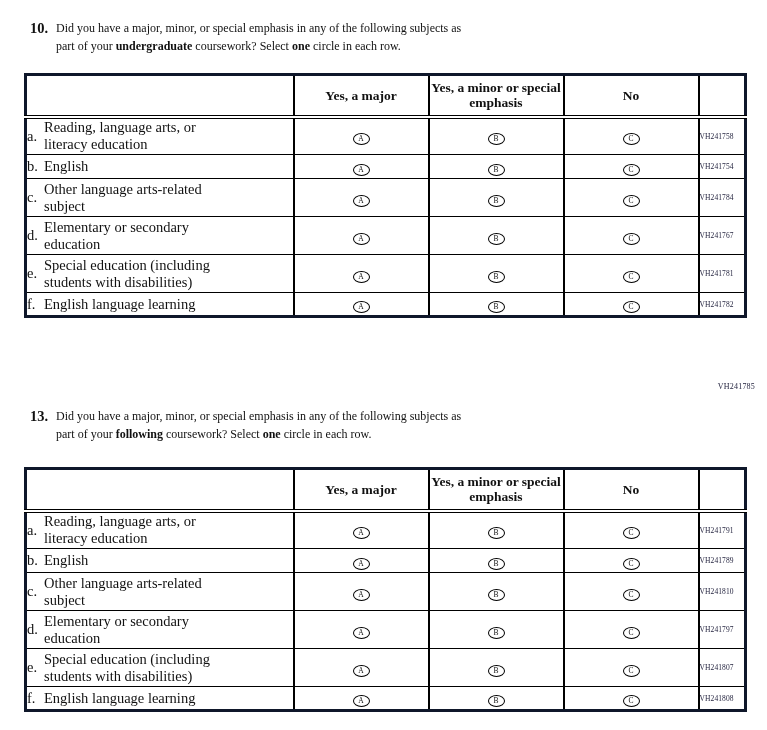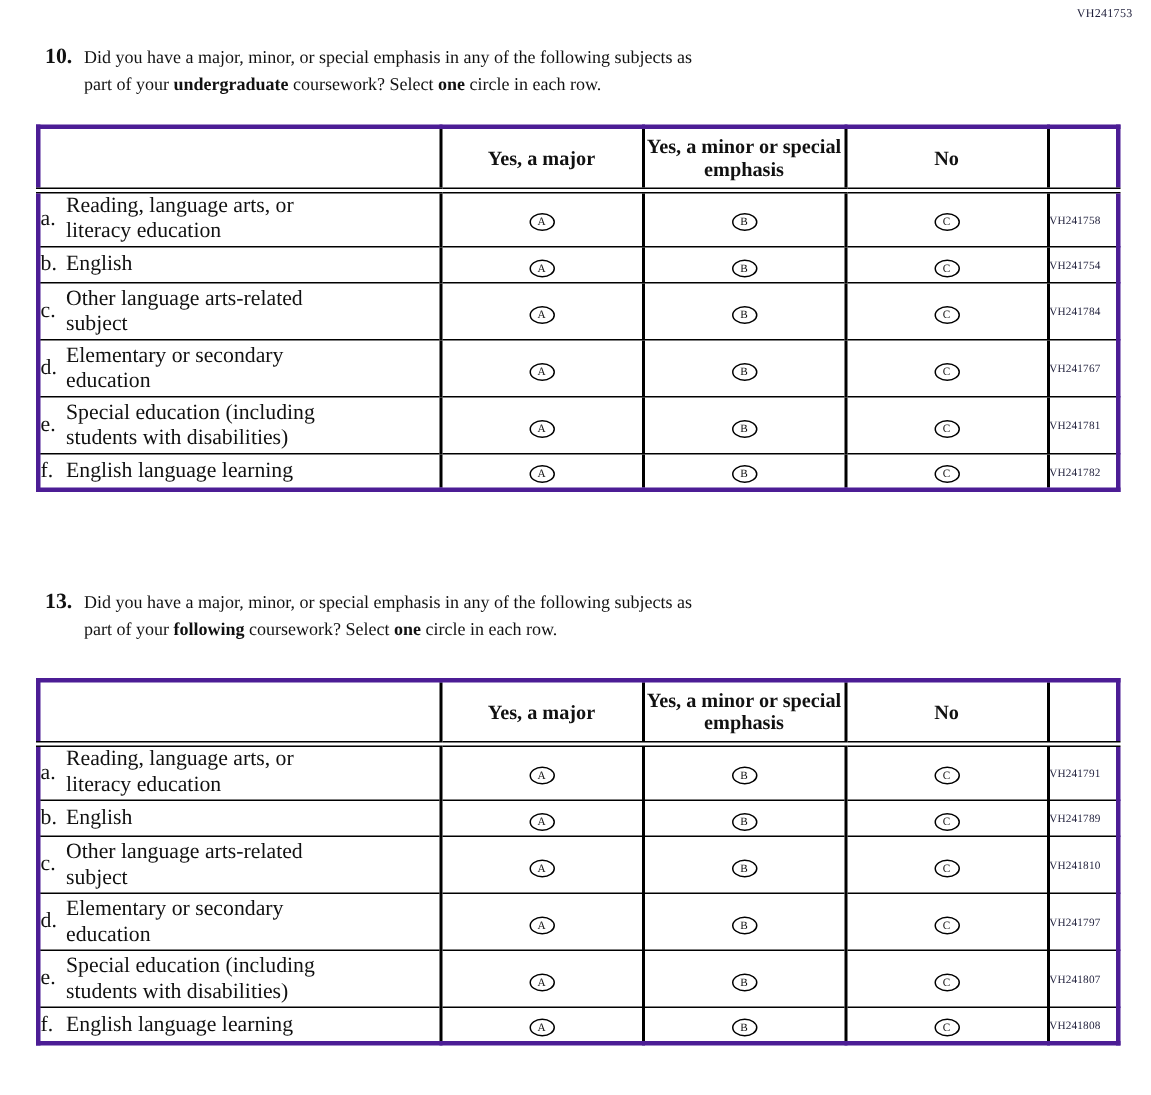--- a/index.html
+++ b/index.html
@@ -27,21 +27,21 @@
     font-weight:bold; font-size:14.5px; line-height:18px;
   }
   .q-text { font-size:12px; line-height:18px; }
   .q-text b { font-weight:bold; }
 
   .survey-table {
     border-collapse:collapse;
     table-layout:fixed;
     width:720px;
     margin:18px 0 0 -6px;
-    border:3px solid #4c1d95;
+    border:3px solid #0f172a;
   }
   .survey-table.t2 { margin-top:24px; }
   .survey-table th, .survey-table td {
     border:1px solid #000;
     border-left-width:2px;
     border-right-width:2px;
     vertical-align:middle;
     padding:0;
     overflow:hidden;
   }
@@ -75,21 +75,20 @@
     letter-spacing:0.1px;
   }
   .section-11 { margin-top:64px; }
 </style>
 </head>
 <body>
 
 <div class="page">
 
   <section class="question-section">
-    <div class="vh-ref">VH241753</div>
     <div class="q-row">
       <span class="q-num">10.</span>
       <div class="q-text">
         <span>Did you have a major, minor, or special emphasis in any of the following subjects as</span><br>
         <span>part of your </span><b>undergraduate</b><span> coursework? Select </span><b>one</b><span> circle in each row.</span>
       </div>
     </div>
 
     <table class="survey-table">
       <colgroup>
@@ -179,20 +178,21 @@
           <td class="opt-cell"><span class="bubble">A</span></td>
           <td class="opt-cell"><span class="bubble">B</span></td>
           <td class="opt-cell"><span class="bubble">C</span></td>
           <td class="code-cell">VH241782</td>
         </tr>
       </tbody>
     </table>
   </section>
 
   <section class="question-section section-11">
+    <div class="vh-ref">VH241785</div>
     <div class="q-row">
       <span class="q-num">13.</span>
       <div class="q-text">
         <span>Did you have a major, minor, or special emphasis in any of the following subjects as</span><br>
         <span>part of your </span><b>following</b><span> coursework? Select </span><b>one</b><span> circle in each row.</span>
       </div>
     </div>
 
     <table class="survey-table t2">
       <colgroup>

